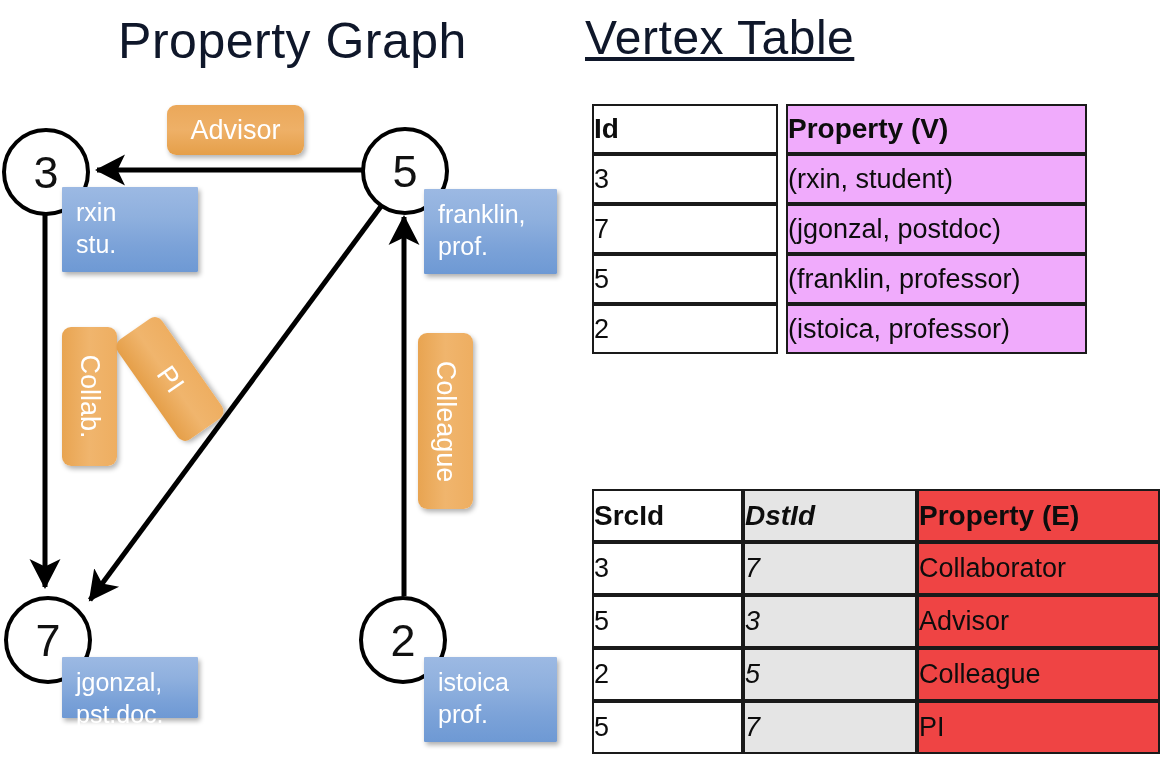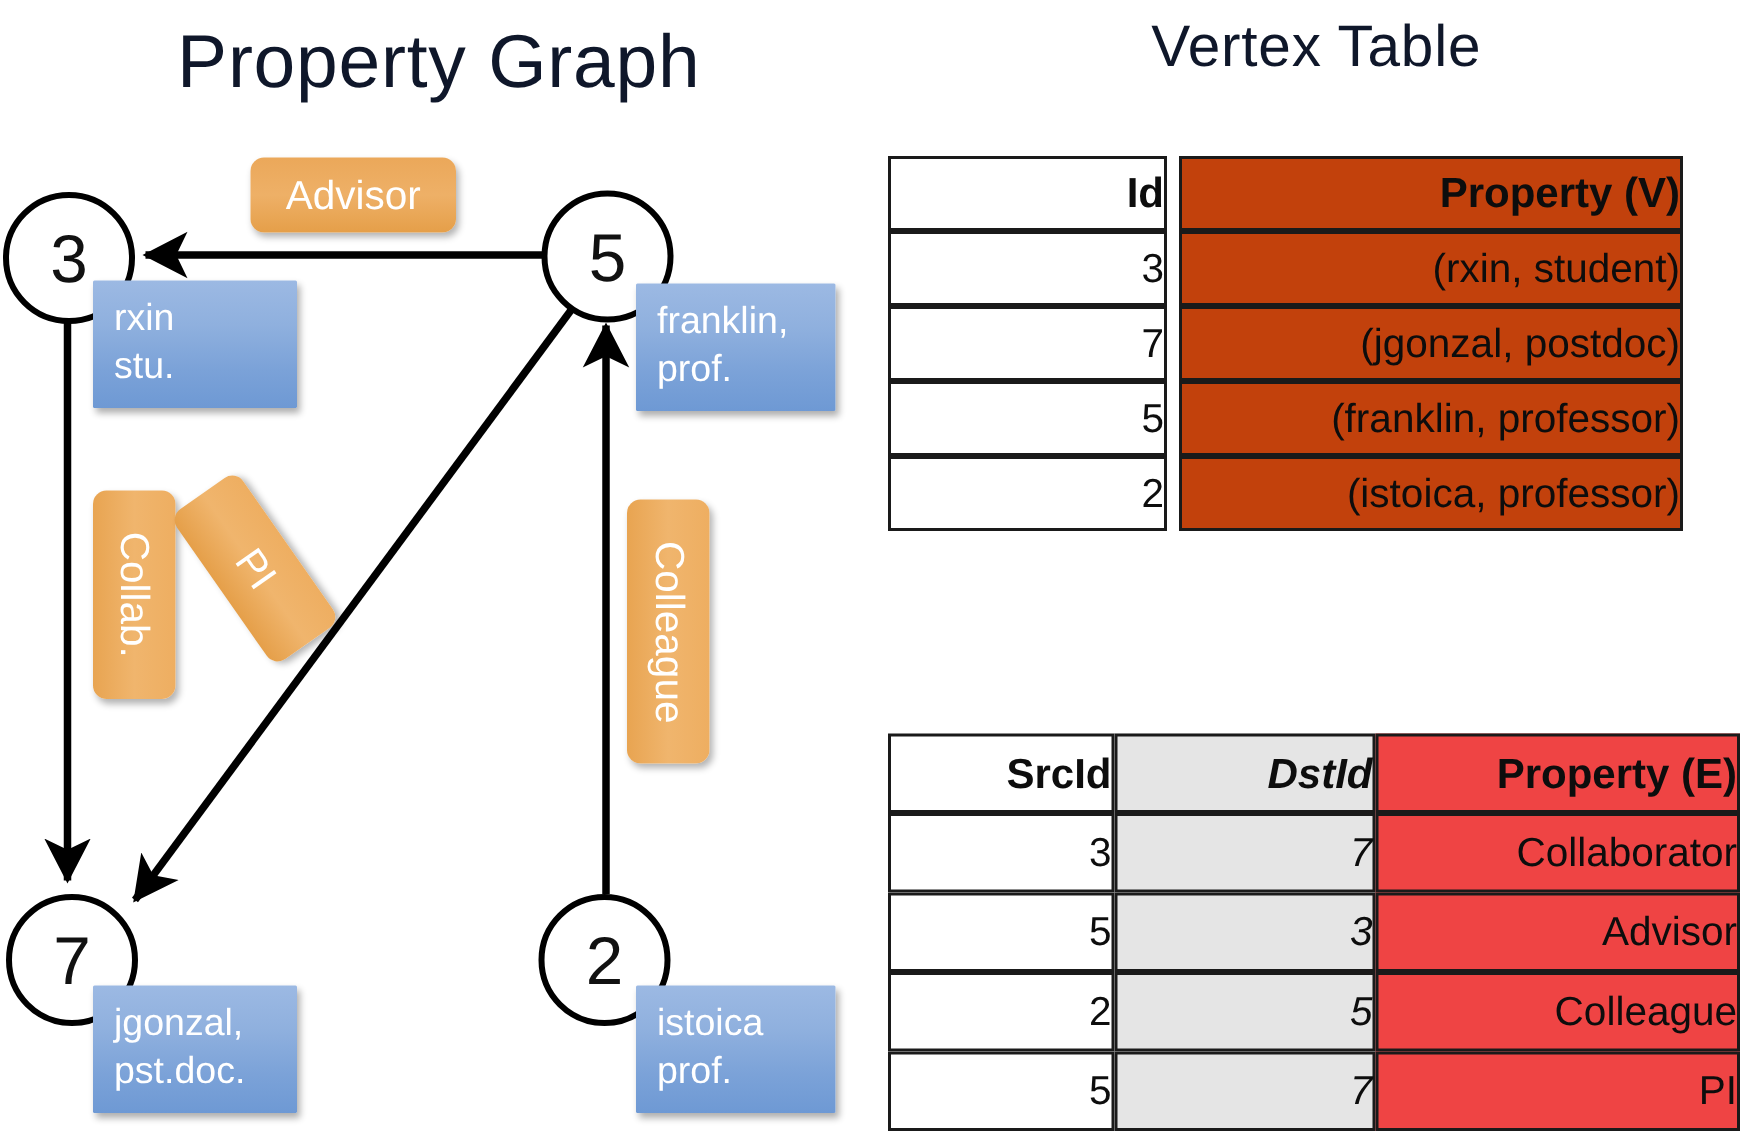--- a/index.html
+++ b/index.html
@@ -13,21 +13,21 @@
   
   .title{
     position:absolute;
     font-family:"Liberation Sans", sans-serif;
     font-weight:300;
     color:#0f172a;
     white-space:nowrap;
     letter-spacing:0.5px;
   }
   #title-property-graph{left:0;top:12px;width:585px;text-align:center;font-size:50px;}
-  #title-vertex-table{left:585px;top:10px;width:585px;text-align:center;font-size:39px;}
+  #title-vertex-table{left:585px;top:10px;width:585px;text-align:left;font-size:48px;text-decoration:underline;}
   #title-edge-table{left:585px;top:400px;width:585px;text-align:center;font-size:48px;}
 
   
   #graph-edges{position:absolute;left:0;top:0;width:585px;height:760px;}
 
   
   .vertex{
     position:absolute;
     border:4px solid #000;
     border-radius:50%;
@@ -103,32 +103,32 @@
     transform:rotate(90deg);white-space:nowrap;font-size:27px;
   }
 
   
   .tbl{position:absolute;border-collapse:separate;border-spacing:0;}
   .tbl td{
     border:2px solid #1a1a1a;
     font-family:"Liberation Sans", sans-serif;
     font-weight:300;
     color:#0d0d0d;
-    text-align:right;
+    text-align:left;
     padding:0;
     box-sizing:border-box;
   }
   .tbl td.hdr{font-weight:bold;}
   .gapcol{border:none !important;width:8px;background:#fff;}
 
   
   #vertex-table{left:592px;top:104px;}
   #vertex-table td{height:50px;font-size:27px;}
   #vertex-table td.c-id{width:186px;background:#fff;}
-  #vertex-table td.c-prop{width:336px;background:#c2410c;}
+  #vertex-table td.c-prop{width:301px;background:#f0abfc;}
   #vertex-table td.hdr{font-size:28px;}
 
   
   #edge-table{left:592px;top:489px;}
   #edge-table td{height:53px;font-size:27px;}
   #edge-table td.c-src{width:151px;background:#fff;}
   #edge-table td.c-dst{width:174px;background:#e5e5e5;font-style:italic;}
   #edge-table td.c-prop{width:243px;background:#ef4444;}
   #edge-table td.hdr{font-size:28px;}
 </style>
@@ -170,21 +170,21 @@
   </div>
 
   <div class="prop-box" style="left:62px;top:187px;width:136px;height:85px;">
     <span class="l1">rxin</span>
     <span class="l2">stu.</span>
   </div>
   <div class="prop-box" style="left:424px;top:189px;width:133px;height:85px;">
     <span class="l1">franklin,</span>
     <span class="l2">prof.</span>
   </div>
-  <div class="prop-box" style="left:62px;top:657px;width:136px;height:85px;">
+  <div class="prop-box" style="left:62px;top:657px;width:136px;height:61px;">
     <span class="l1">jgonzal,</span>
     <span class="l2">pst.doc.</span>
   </div>
   <div class="prop-box" style="left:424px;top:657px;width:133px;height:85px;">
     <span class="l1">istoica</span>
     <span class="l2">prof.</span>
   </div>
 
   <div class="elabel" id="edge-label-advisor">
     <span>Advisor</span>

